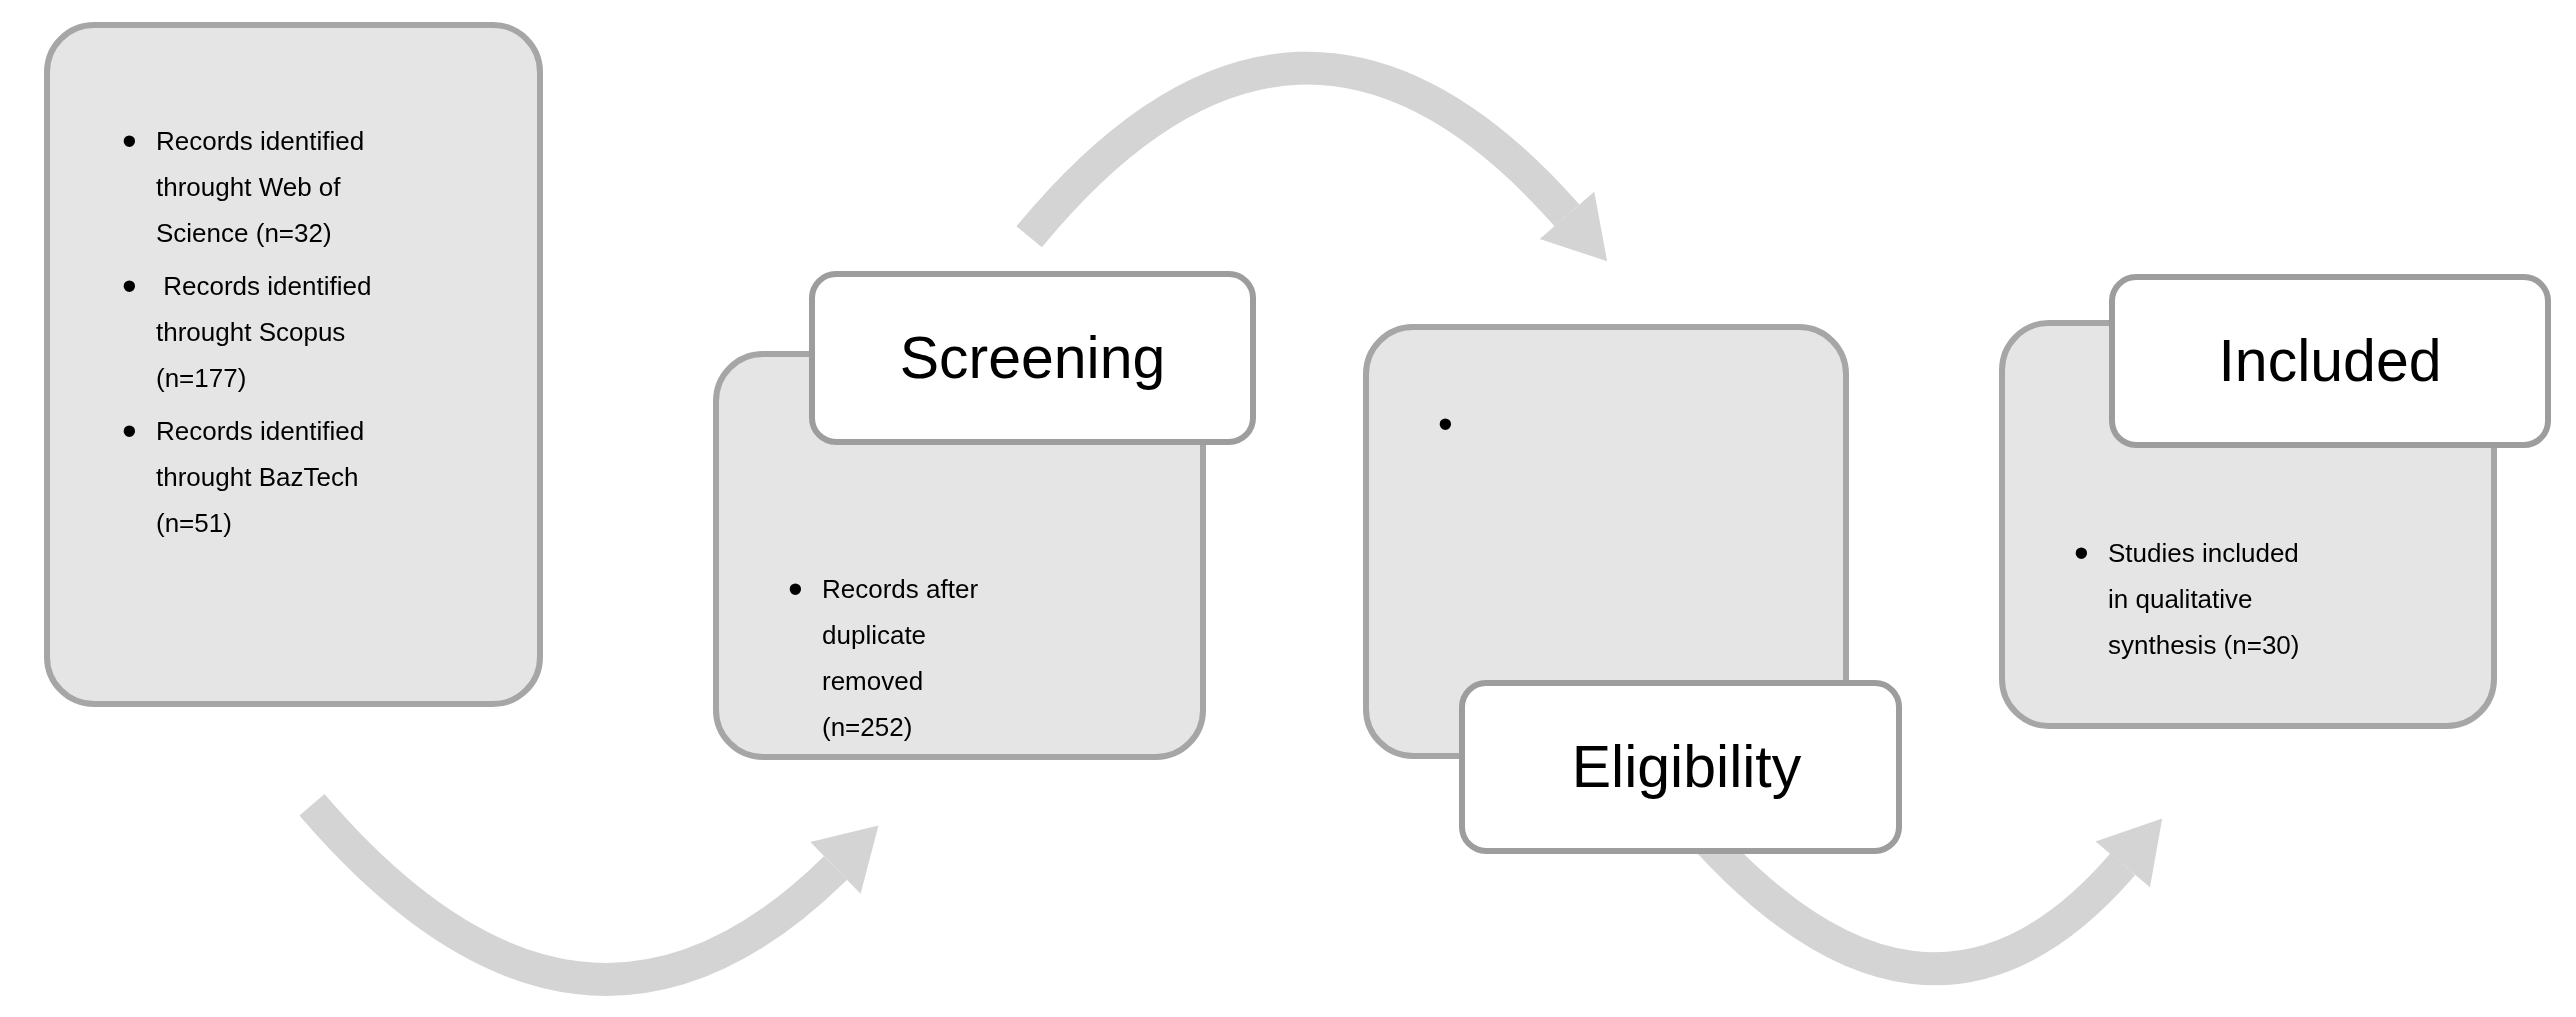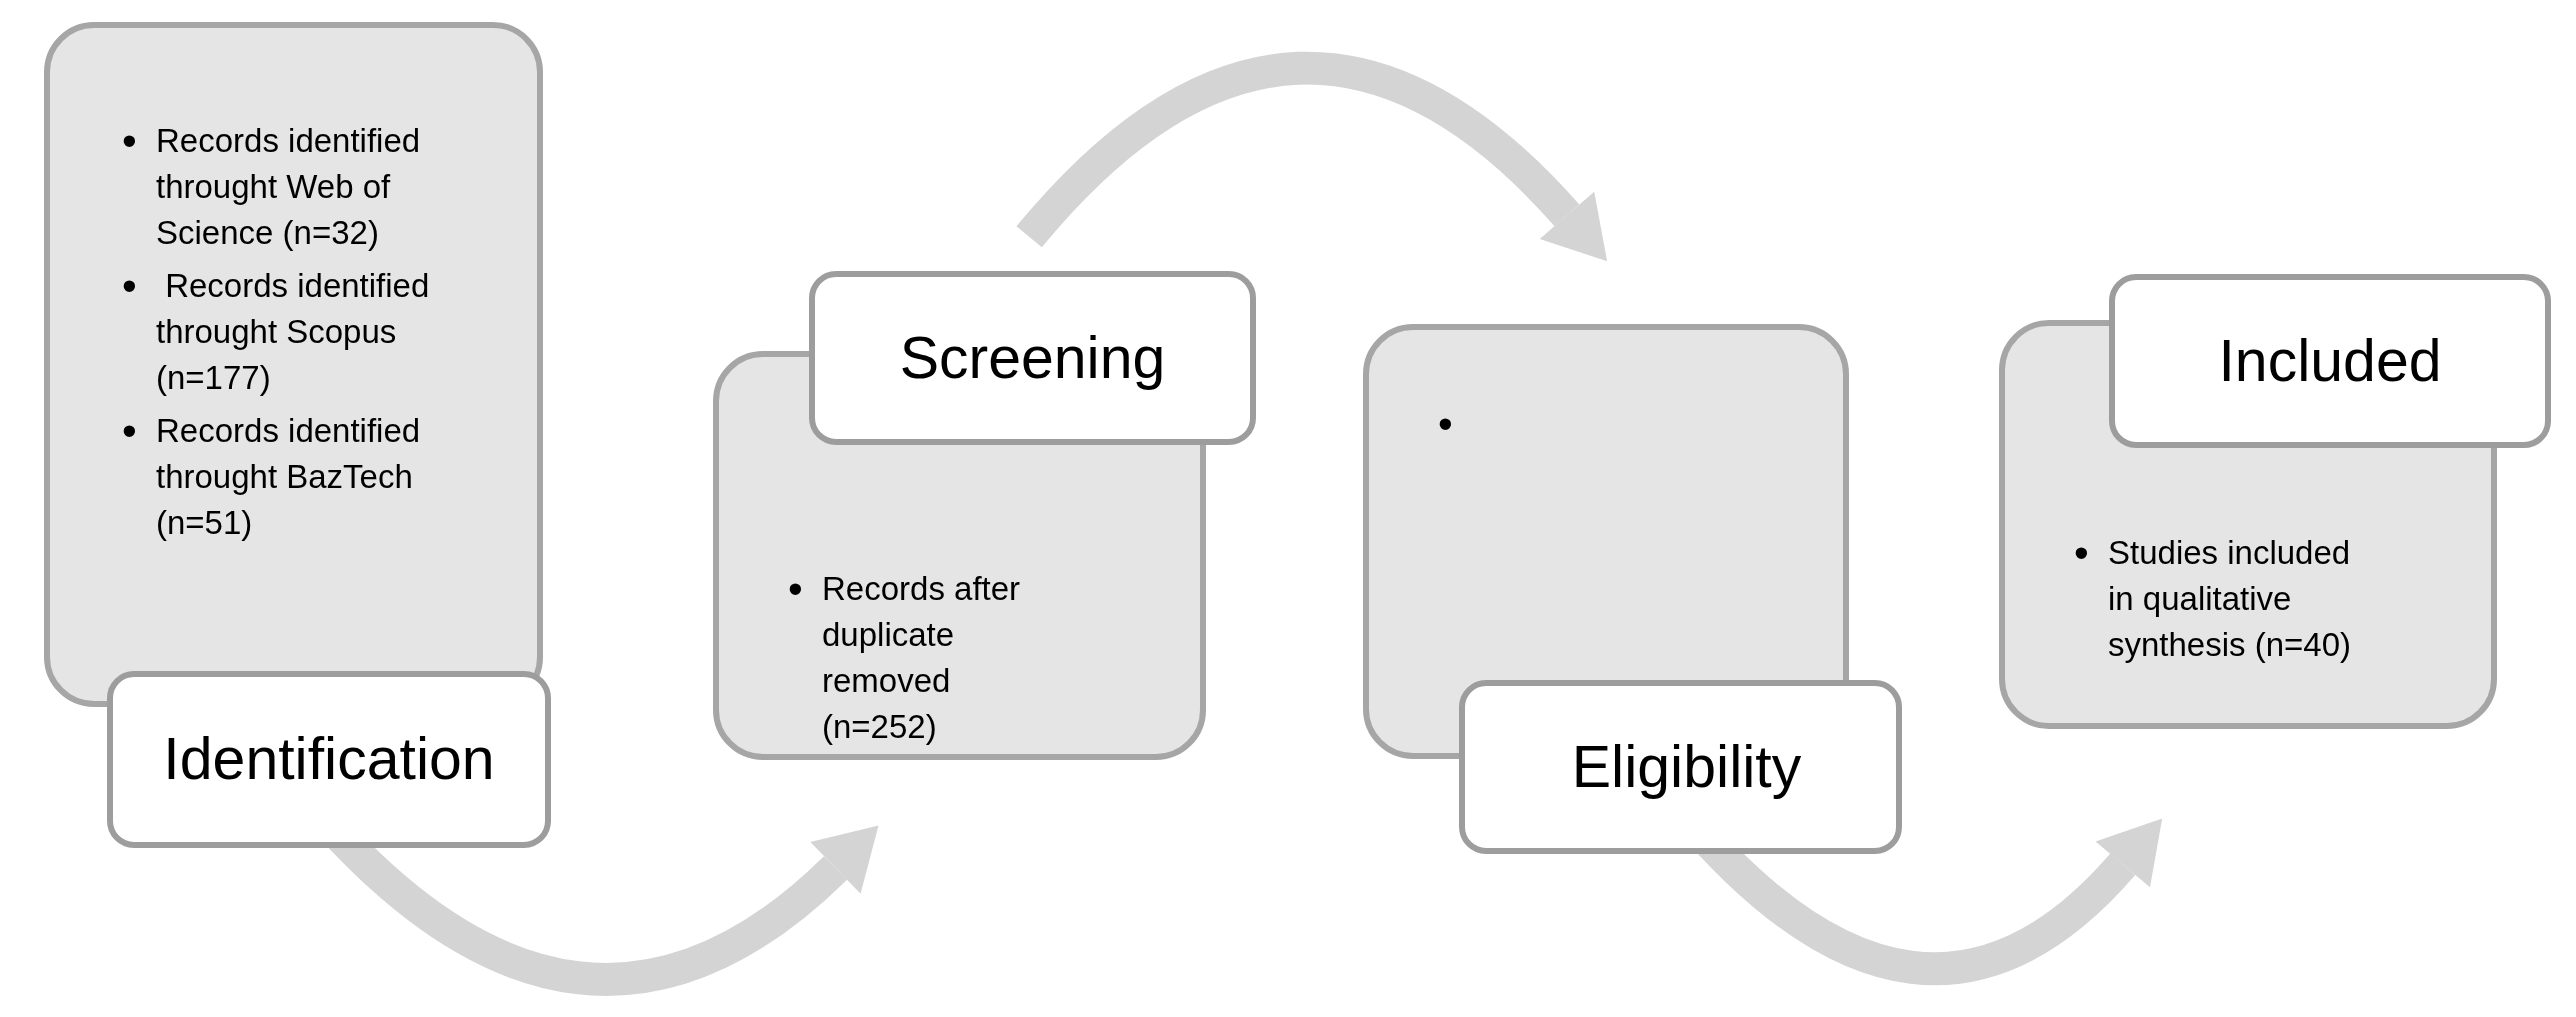--- a/index.html
+++ b/index.html
@@ -62,21 +62,21 @@
     display:flex;
     align-items:flex-start;
     margin-bottom:7.2px;
   }
   .dot{
     flex:0 0 34px;
     font-size:42px;
     line-height:46px;
   }
   .btext{
-    font-size:33px;
+    font-size:26px;
     line-height:46px;
     white-space:pre-wrap;
   }
 </style>
 </head>
 <body>
 
 <div class="canvas">
 
   <svg class="arrows" viewBox="0 0 3592 1419">
@@ -129,27 +129,24 @@
     <div class="bullet">
       <span class="dot">•</span>
     </div>
   </div>
 
   <div class="gbox b4">
     <div class="bullet">
       <span class="dot">•</span>
       <span class="btext">Studies included
 in qualitative
-synthesis (n=40)</span>
+synthesis (n=30)</span>
     </div>
   </div>
 
-  <div class="lbox l1">
-    <span>Identification</span>
-  </div>
   <div class="lbox l2">
     <span>Screening</span>
   </div>
   <div class="lbox l3">
     <span>Eligibility</span>
   </div>
   <div class="lbox l4">
     <span>Included</span>
   </div>
 

